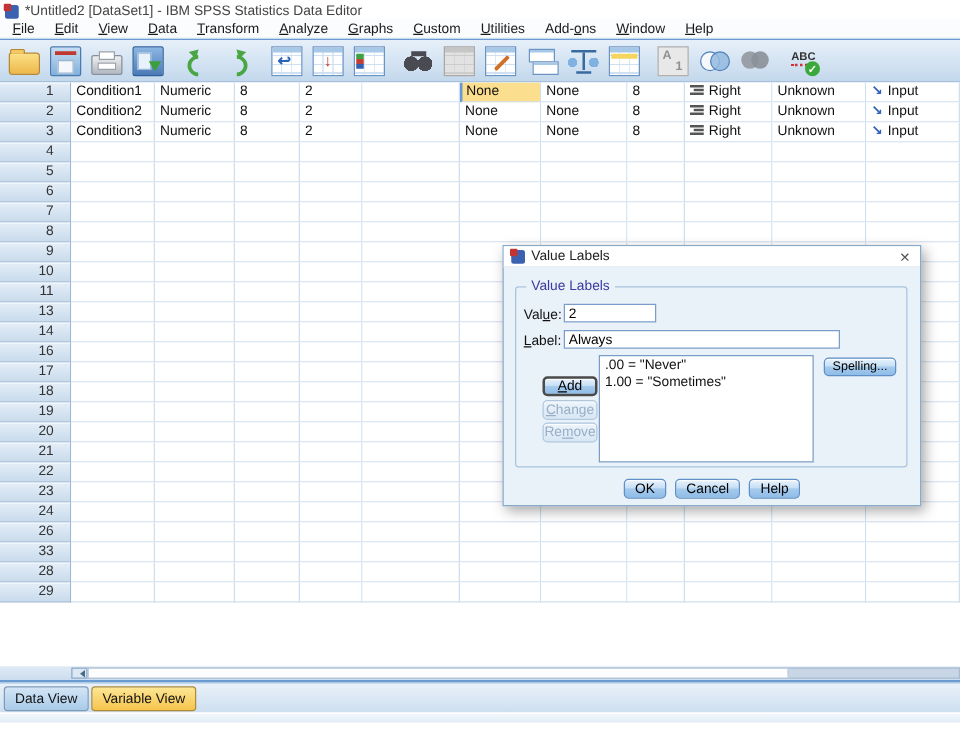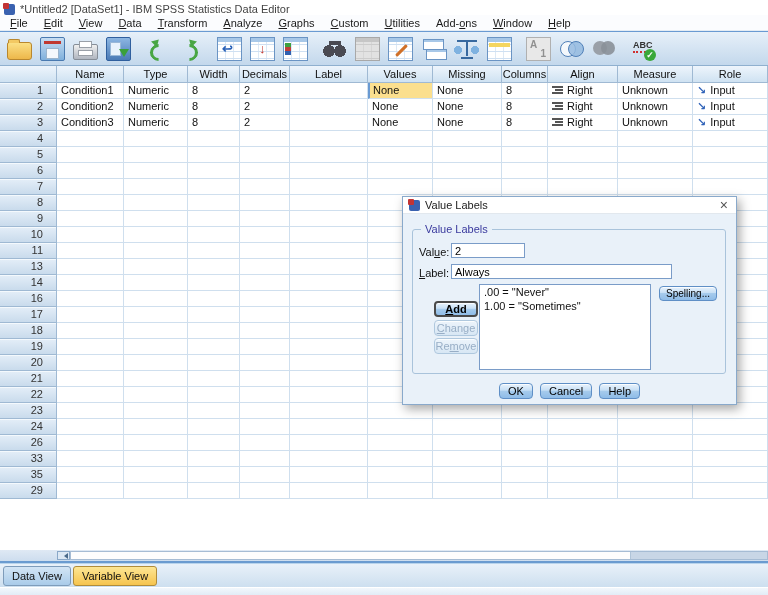--- a/index.html
+++ b/index.html
@@ -137,21 +137,21 @@
   .lbl-label{left:6px;top:37px;}
   .txt{position:absolute;border:1px solid #7a9cc8;background:#fff;font:11px "Liberation Sans",sans-serif;padding:0 3px;height:15px;}
   .value-input{left:38px;top:13px;width:74px;}
   .label-input{left:38px;top:34px;width:221px;}
   .btn{background:linear-gradient(180deg,#e9f3fc 0%,#c7dff5 45%,#a6cbec 50%,#8fbce8 100%);
     border:1px solid #5f8fc6;border-radius:4px;font:11px "Liberation Sans",sans-serif;color:#000;
     padding:1px 8px;box-shadow:inset 0 1px 0 rgba(255,255,255,.8);}
   .btn:disabled{color:#98aec6;background:linear-gradient(180deg,#edf4fb,#d8e7f4);border-color:#afc8de;}
   .spelling{position:absolute;right:8px;top:12px;font-size:10px;padding:1px 6px;margin-top:44px;}
   .g-btn{position:absolute;left:21px;width:44px;height:16px;padding:0;}
-  .add-btn{top:71px;border:2px solid #4a4a4a;font-weight:bold;}
+  .add-btn{top:71px;border:2px solid #4a4a4a;}
   .change-btn{top:90px;}
   .remove-btn{top:108px;}
   .listbox{position:absolute;left:66px;top:54px;width:172px;height:86px;background:#fff;border:1px solid #7a9cc8;overflow:hidden;}
   .list-item{padding:0 4px;line-height:14px;white-space:nowrap;}
   .dlg-buttons{position:absolute;left:0;right:0;top:169px;text-align:center;}
   .dlg-buttons .btn{margin:0 2px;min-width:34px;}
 </style>
 </head>
 <body>
 
@@ -231,34 +231,20 @@
       </button>
       <button class="tbtn">
         <span class="ic ic-show-all-variables"></span>
       </button>
       <button class="tbtn gap">
         <span class="ic ic-spell-check"></span>
       </button>
     </div>
 
   <div>
-    <div class="grid-header" id="grid-header">
-        <div class="hcell" style="width: 57px;"></div>
-        <div class="hcell" style="width: 67px;">Name</div>
-        <div class="hcell" style="width: 64px;">Type</div>
-        <div class="hcell" style="width: 52px;">Width</div>
-        <div class="hcell" style="width: 50px;">Decimals</div>
-        <div class="hcell" style="width: 78px;">Label</div>
-        <div class="hcell" style="width: 65px;">Values</div>
-        <div class="hcell" style="width: 69px;">Missing</div>
-        <div class="hcell" style="width: 46px;">Columns</div>
-        <div class="hcell" style="width: 70px;">Align</div>
-        <div class="hcell" style="width: 75px;">Measure</div>
-        <div class="hcell" style="width: 75px;">Role</div>
-      </div>
     <div class="grid-body" id="grid-body">
         <div class="grow">
           <div class="rh" style="width: 57px;">1</div>
           <div class="gc" style="width: 67px;">Condition1</div>
           <div class="gc" style="width: 64px;">Numeric</div>
           <div class="gc" style="width: 52px;">8</div>
           <div class="gc" style="width: 50px;">2</div>
           <div class="gc" style="width: 78px;"></div>
           <div class="gc sel" style="width: 65px;">None</div>
           <div class="gc" style="width: 69px;">None</div>
@@ -583,21 +569,21 @@
           <div class="gc" style="width: 50px;"></div>
           <div class="gc" style="width: 78px;"></div>
           <div class="gc" style="width: 65px;"></div>
           <div class="gc" style="width: 69px;"></div>
           <div class="gc" style="width: 46px;"></div>
           <div class="gc" style="width: 70px;"></div>
           <div class="gc" style="width: 75px;"></div>
           <div class="gc" style="width: 75px;"></div>
         </div>
         <div class="grow">
-          <div class="rh" style="width: 57px;">35</div>
+          <div class="rh" style="width: 57px;">28</div>
           <div class="gc" style="width: 67px;"></div>
           <div class="gc" style="width: 64px;"></div>
           <div class="gc" style="width: 52px;"></div>
           <div class="gc" style="width: 50px;"></div>
           <div class="gc" style="width: 78px;"></div>
           <div class="gc" style="width: 65px;"></div>
           <div class="gc" style="width: 69px;"></div>
           <div class="gc" style="width: 46px;"></div>
           <div class="gc" style="width: 70px;"></div>
           <div class="gc" style="width: 75px;"></div>

